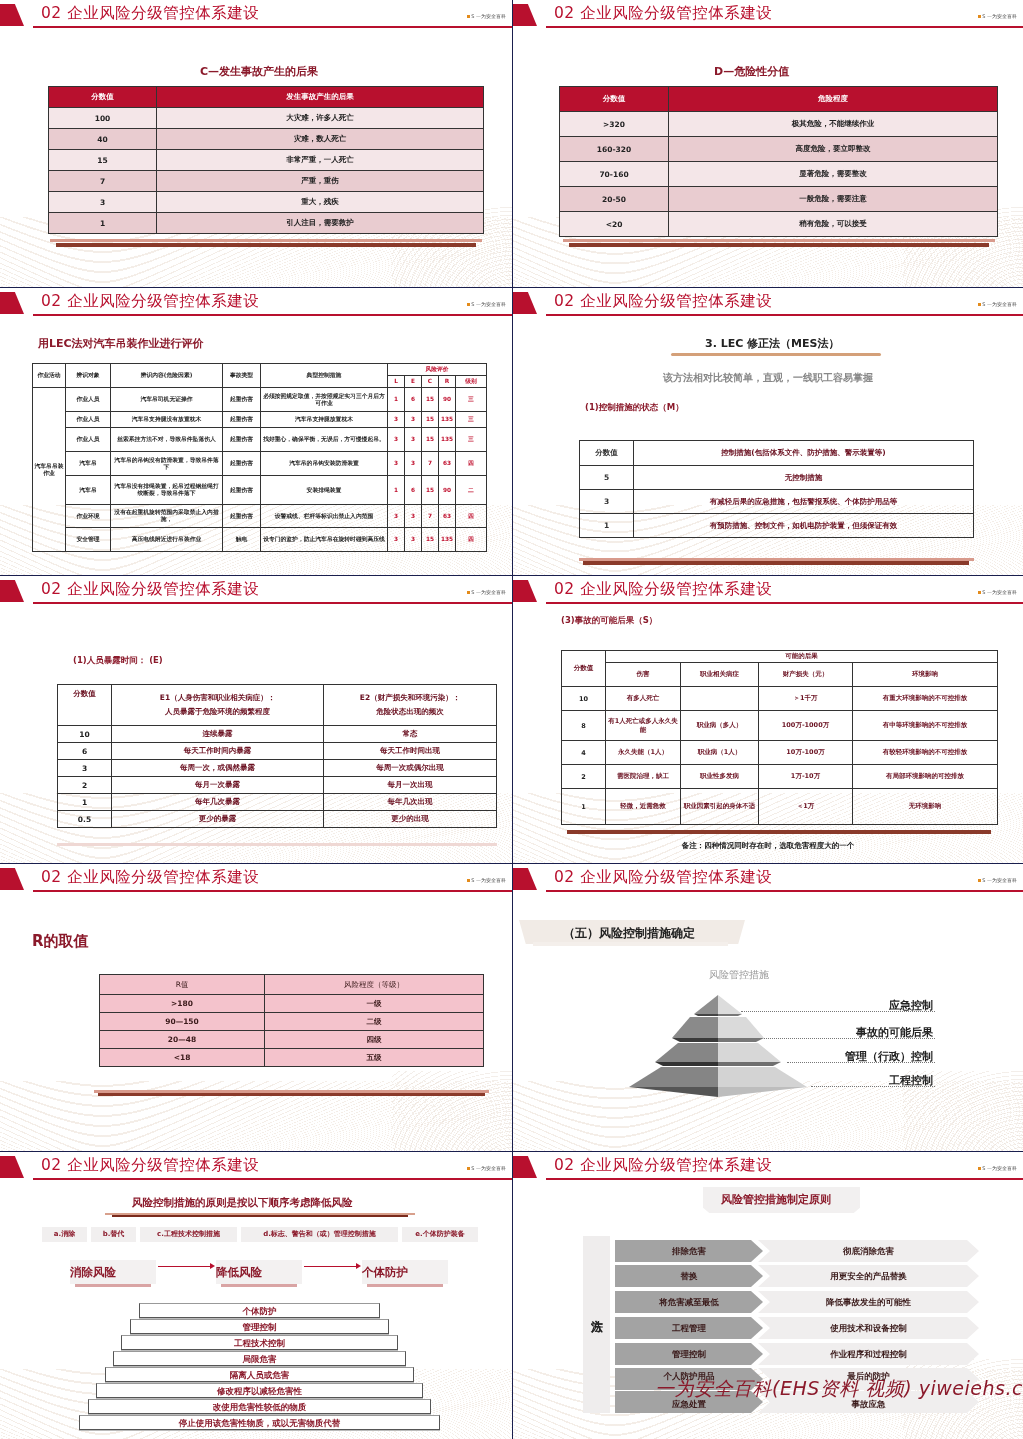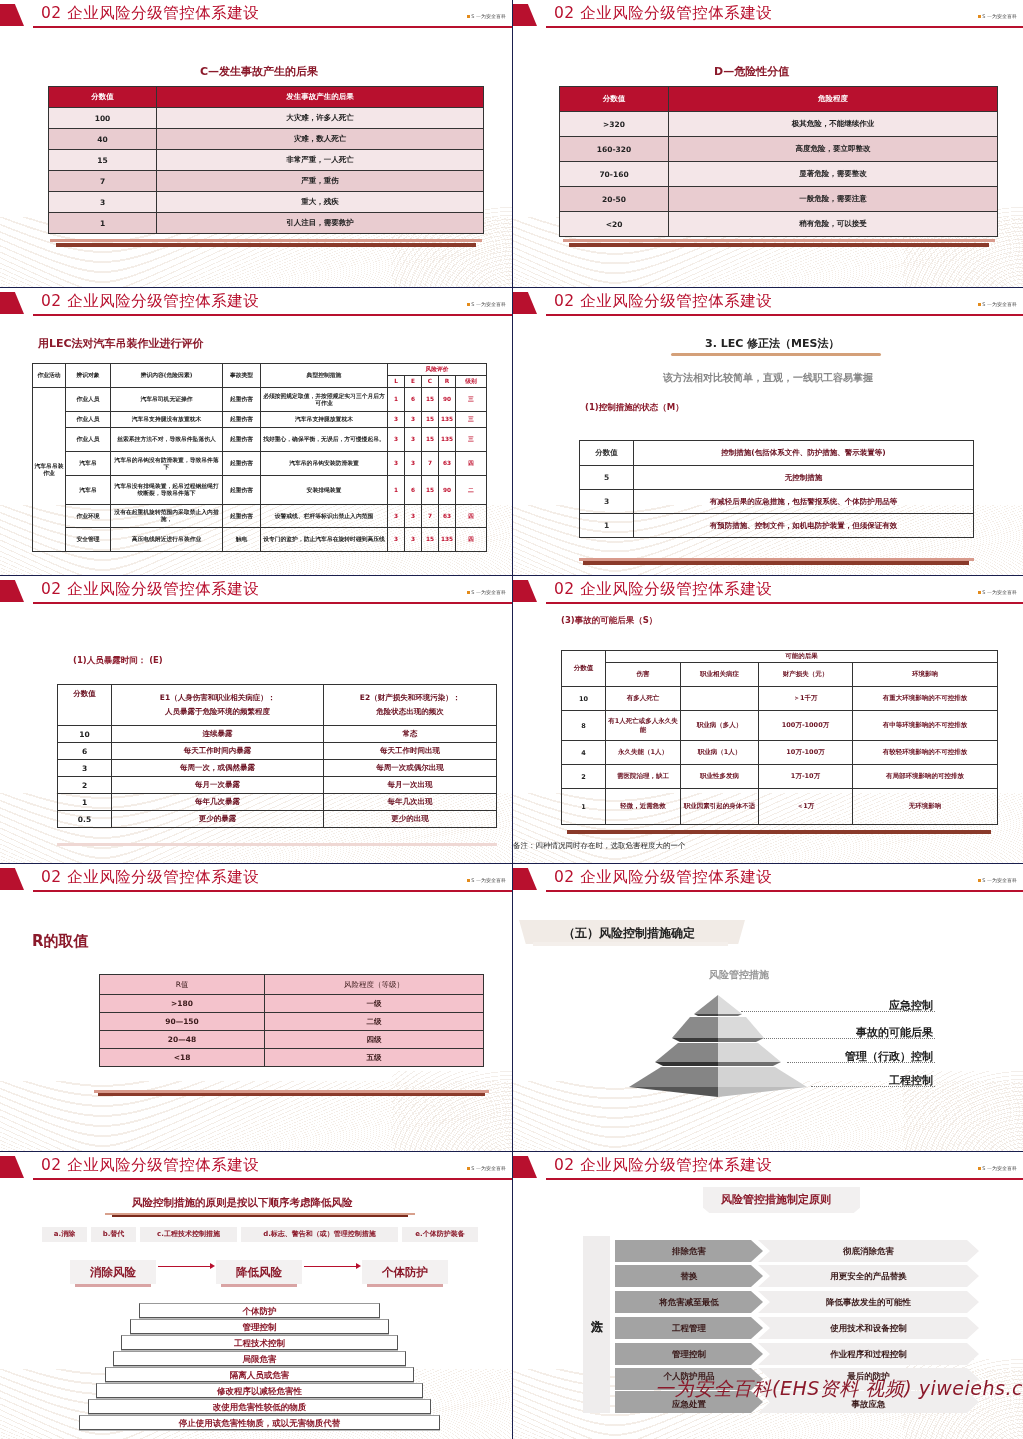--- a/index.html
+++ b/index.html
@@ -23,21 +23,21 @@
 .tbl-red th{background:#b8102e;color:#fff;font-weight:bold}
 .tbl-red tr:nth-child(odd) td{background:#e9ccd0}
 .tbl-red tr:nth-child(even) td{background:#f4e6e8}
 .shadowbar{position:absolute;height:3px;background:#d89a8c}
 .shadowbar2{position:absolute;height:4px;background:#8a3a2a}
 .lec td,.lec th{font-size:5.8px;padding:0 1px;line-height:1.15;font-weight:bold;color:#222}
 .lec .red{color:#c0102e}
 .pink td{background:#f4c3cc;color:#3a1a1a}
 .step{position:absolute;height:15px;background:#fff;border:1px solid #555;border-top-color:#999;font-size:8.5px;font-weight:bold;color:#8b1a2b;text-align:center;line-height:14px;box-shadow:0 1px 0 #bbb}
 .pill{position:absolute;height:15px;background:#f1efef;font-size:7px;font-weight:bold;color:#8b1a2b;text-align:center;line-height:15px}
-.flow{position:absolute;width:86px;height:24px;background:#f3f1f1;font-size:11.5px;font-weight:bold;color:#8b1a2b;text-align:center;line-height:24px}
+.flow{position:absolute;width:86px;height:24px;background:#f3f1f1;font-size:11.5px;font-weight:bold;color:#8b1a2b;text-align:left;line-height:24px}
 .flow::after{content:"";position:absolute;left:5px;right:5px;bottom:-3px;height:3px;background:#d9a4a4}
 .arrow{position:absolute;height:1px;background:#b8102e}
 .arrow::after{content:"";position:absolute;right:-2px;top:-3px;border-left:5px solid #b8102e;border-top:3.5px solid transparent;border-bottom:3.5px solid transparent}
 .chev{position:absolute;height:22px;background:#a3a3a3;clip-path:polygon(0 0,calc(100% - 12px) 0,100% 50%,calc(100% - 12px) 100%,0 100%);font-size:8.5px;font-weight:bold;color:#3a1a1a;text-align:center;line-height:22px}
 .chev2{position:absolute;height:22px;background:#f0eeee;clip-path:polygon(0 0,calc(100% - 12px) 0,100% 50%,calc(100% - 12px) 100%,0 100%,12px 50%);font-size:8.5px;font-weight:bold;color:#3a1a1a;text-align:center;line-height:22px}
 .pyr-lbl{position:absolute;font-size:11px;font-weight:bold;color:#222;white-space:nowrap}
 .pyr-dot{position:absolute;border-top:1px dotted #777;height:0}
 .watermark{position:absolute;left:655px;top:1376px;font-size:19px;color:#8b1a2b;font-style:italic;white-space:nowrap;letter-spacing:.5px}
 </style>
 </head>
@@ -368,21 +368,21 @@
     <tr style="height:36px">
             <td style="color:#222">1</td>
             <td>轻微，近需急救</td>
             <td>职业因素引起的身体不适</td>
             <td>＜1万</td>
             <td>无环境影响</td>
           </tr>
   </tbody>
       </table>
   <div class="shadowbar2" style="left:54px;width:424px;top:254px;height:4px"></div>
-  <div style="position:absolute;left:0;right:0;top:265px;font-size:7.5px;font-weight:normal;color:#222">备注：四种情况同时存在时，选取危害程度大的一个</div>
+  <div style="position:absolute;left:0;right:0;top:265px;text-align:center;font-size:7.5px;font-weight:bold;color:#222">备注：四种情况同时存在时，选取危害程度大的一个</div>
 </div>
 
 <div class="slide l" style="top:864px">
   <div class="hdr-tri"></div>
   <div class="hdr-title">02  企业风险分级管控体系建设</div>
   <div class="hdr-line"></div>
   <div class="hdr-logo">S 一为安全百科</div>
   <div class="wave"></div>
   <div class="wave2"></div>
   <div class="stitle" style="left:32px;top:68px;font-size:15px">R的取值</div>
@@ -417,21 +417,21 @@
 <div class="slide r" style="top:864px">
   <div class="hdr-tri"></div>
   <div class="hdr-title">02  企业风险分级管控体系建设</div>
   <div class="hdr-line"></div>
   <div class="hdr-logo">S 一为安全百科</div>
   <div class="wave"></div>
   <div class="wave2"></div>
   <div style="position:absolute;left:6px;top:56px;width:226px;height:24px;background:#f1ebe6;clip-path:polygon(0 0,100% 0,97% 100%,3% 100%)"></div>
   <div style="position:absolute;left:20px;top:78px;width:195px;height:4px;background:#f4efeb"></div>
   <div class="stitle" style="left:50px;top:61px;font-size:12px;color:#222">（五）风险控制措施确定</div>
-  <div style="position:absolute;left:196px;top:104px;font-size:10px;font-weight:bold;color:#999">风险管控措施</div>
+  <div style="position:absolute;left:196px;top:104px;font-size:10px;font-weight:normal;color:#999">风险管控措施</div>
   <svg style="position:absolute;left:115px;top:128px" width="180" height="110" viewBox="0 0 180 110">
     <polygon points="90,3 66,22 90,22" fill="#8e8e8e"></polygon>
         <polygon points="90,3 114,22 90,22" fill="#dcdcdc"></polygon>
     <polygon points="66,22 90,22 90,24 70,24" fill="#444"></polygon>
         <polygon points="90,22 114,22 110,24 90,24" fill="#777"></polygon>
     <polygon points="90,25 62,25 44,46 90,46" fill="#8a8a8a"></polygon>
         <polygon points="90,25 118,25 136,46 90,46" fill="#dadada"></polygon>
     <polygon points="44,46 90,46 90,50 52,50" fill="#3a3a3a"></polygon>
         <polygon points="90,46 136,46 128,50 90,50" fill="#777"></polygon>
     <polygon points="90,51 50,51 27,70 90,70" fill="#868686"></polygon>

